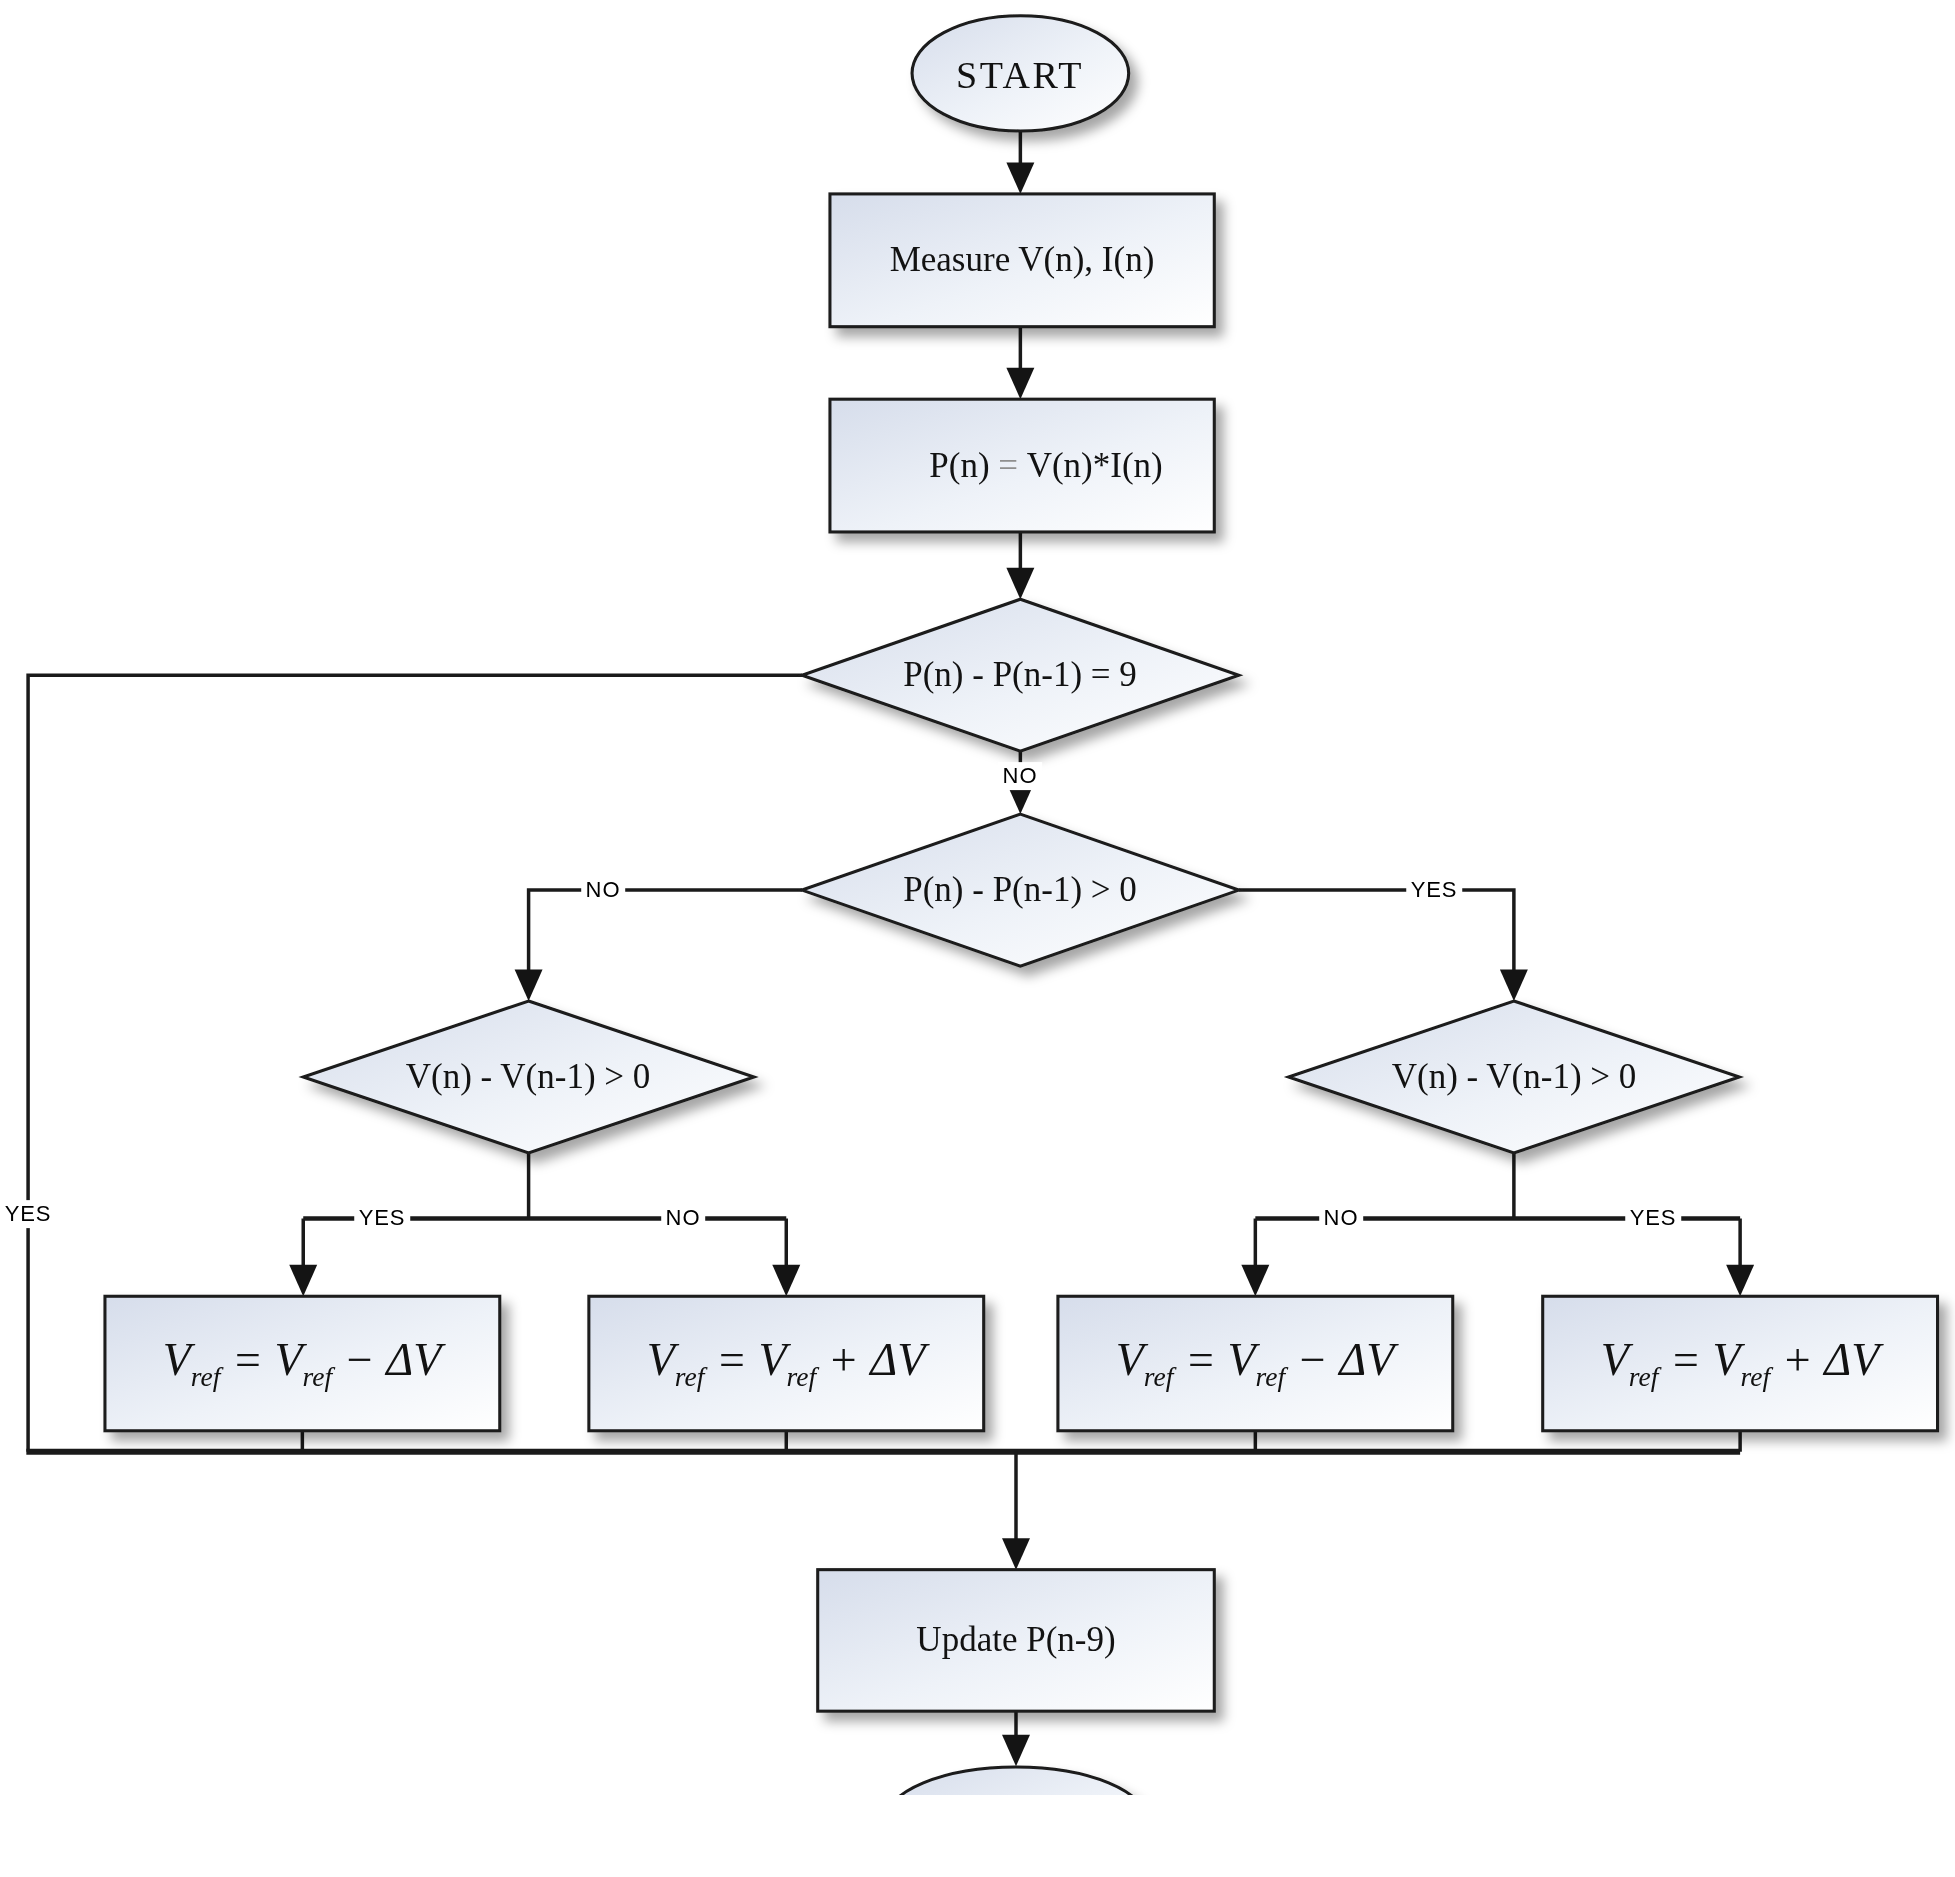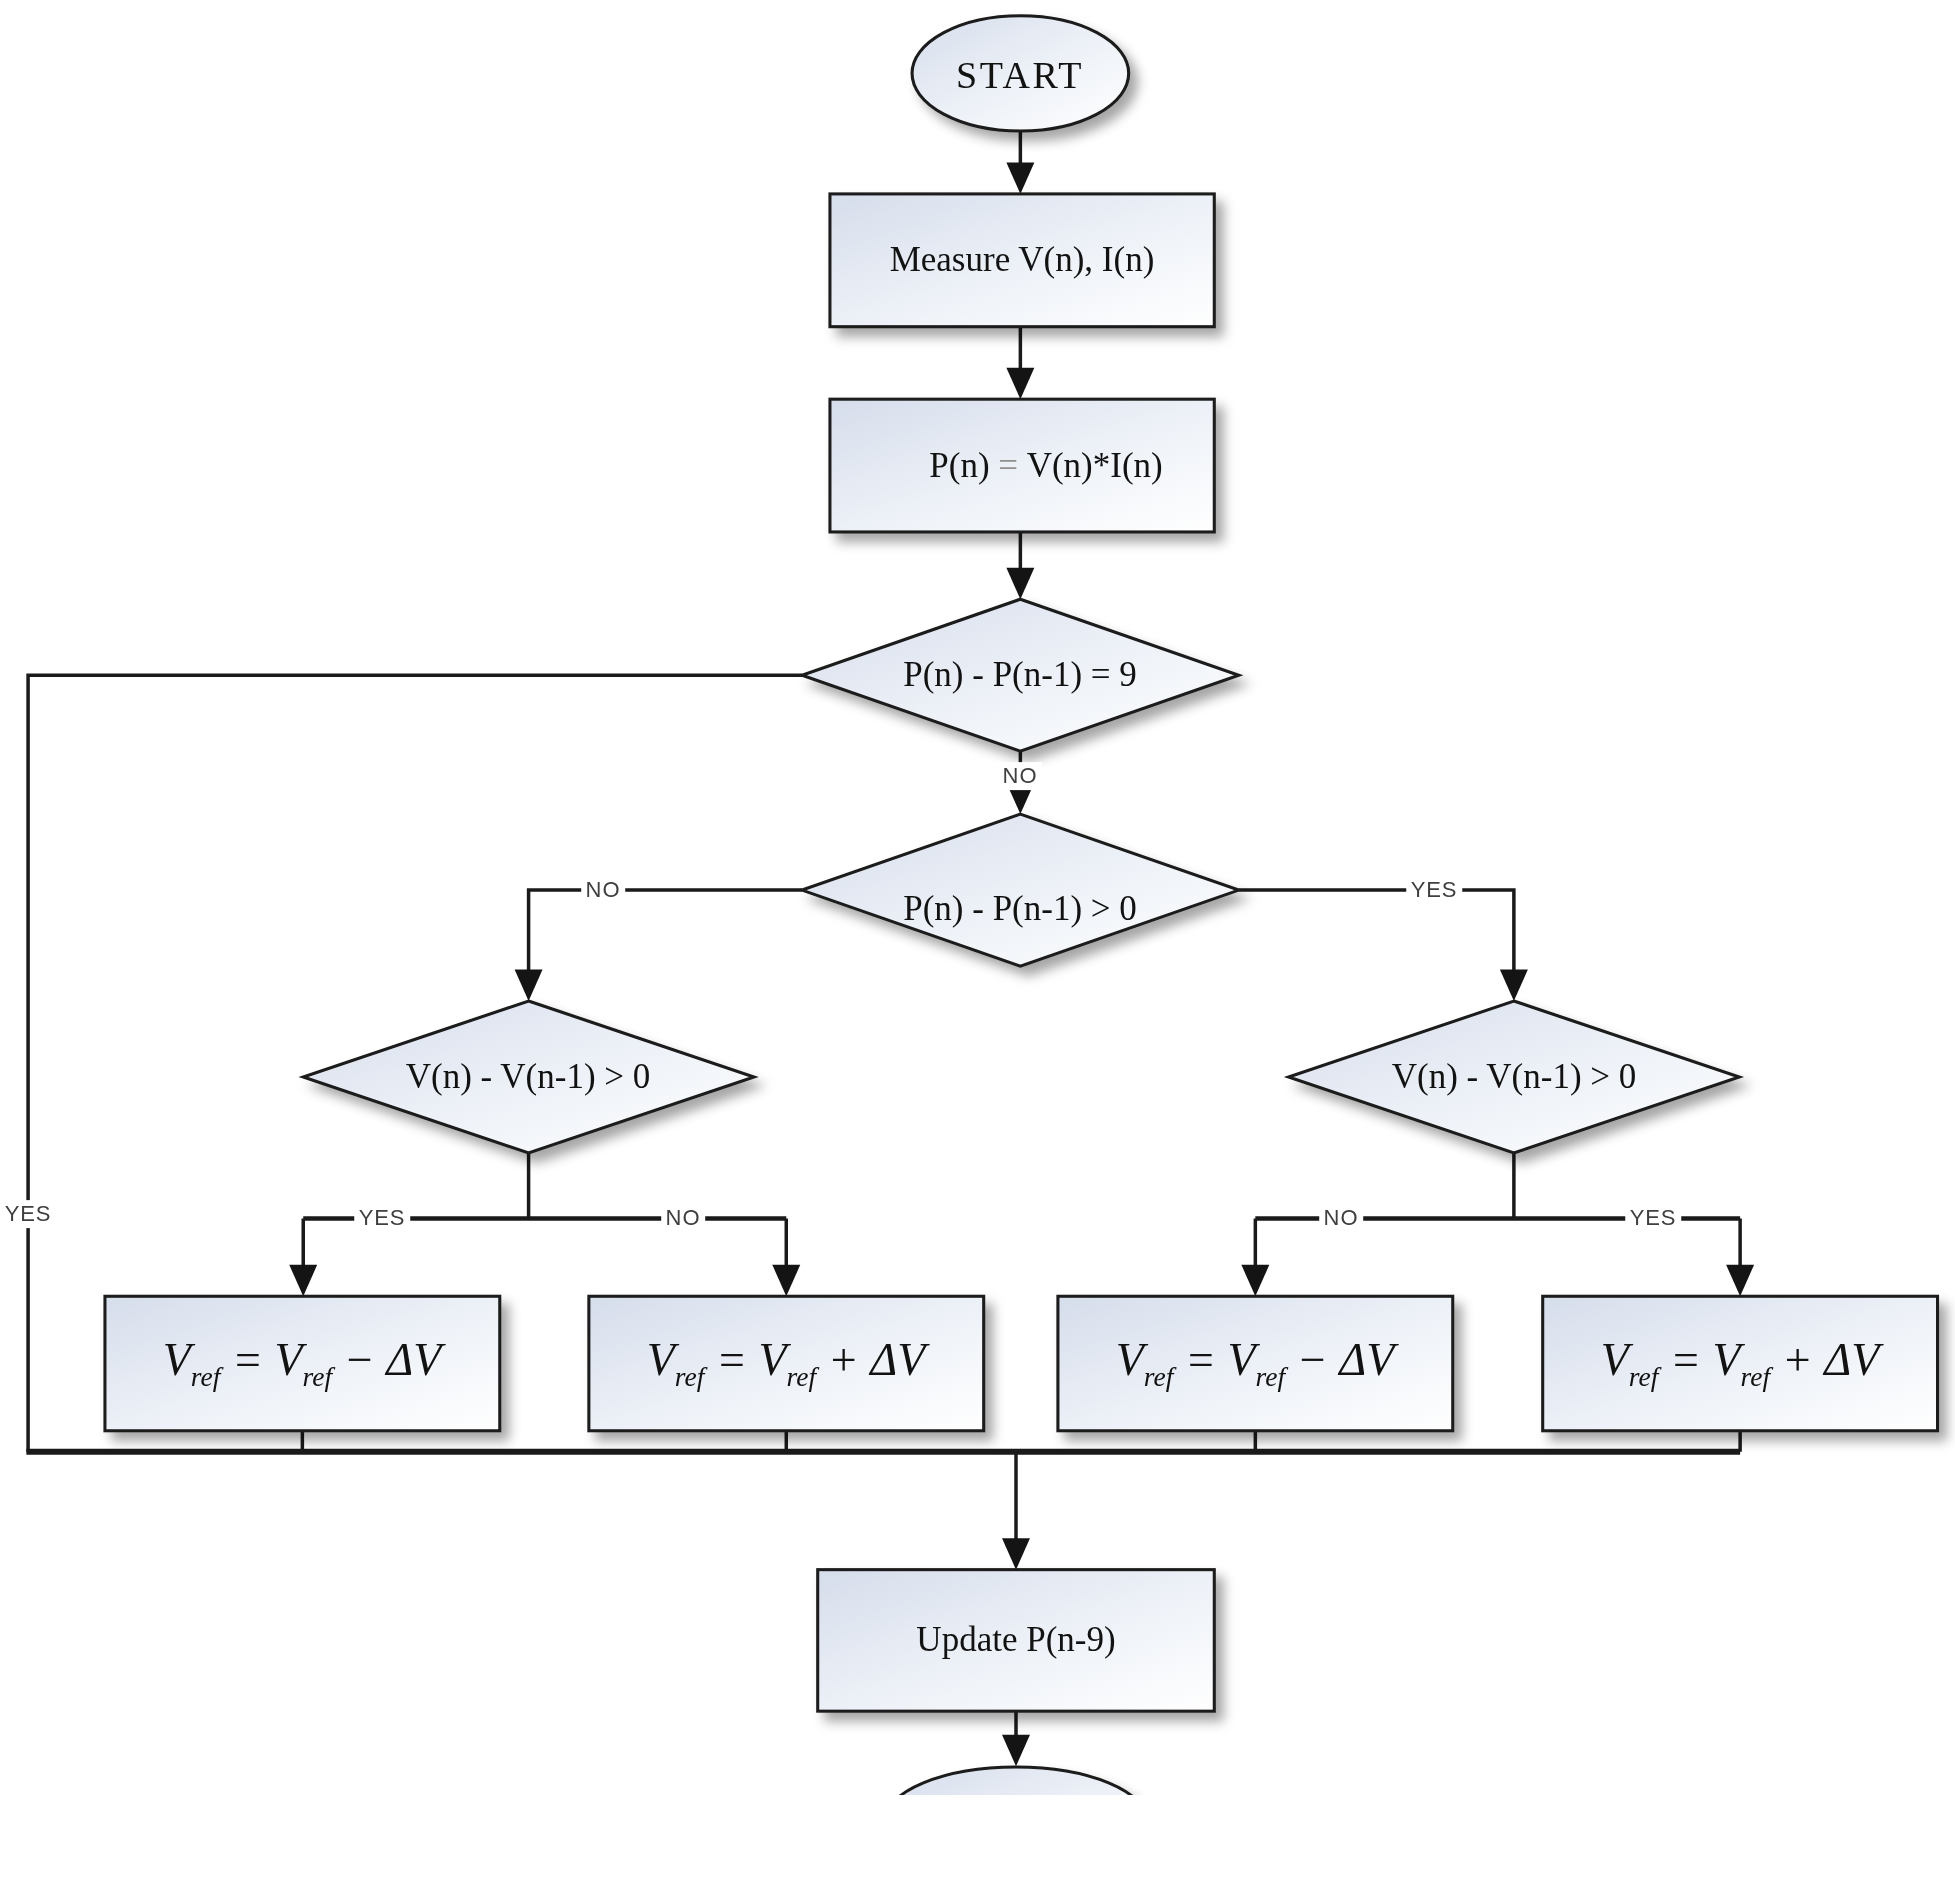--- a/index.html
+++ b/index.html
@@ -6,21 +6,21 @@
   #canvas{position:relative;width:1956px;height:1795px;background:#ffffff;overflow:hidden;
           font-family:"Liberation Serif","DejaVu Serif",serif;}
   #wires{position:absolute;left:0;top:0;width:1956px;height:1878px;}
   .lbl{position:absolute;transform:translate(-50%,-50%);white-space:nowrap;color:#121212;
        font-family:"Liberation Serif","DejaVu Serif",serif;text-align:center;}
   .node-text{font-size:35px;text-align:right;}
   .cap-text{font-size:38px;letter-spacing:2.6px;}
   .eq-text{font-size:46px;font-style:italic;}
   .eq-text sub{font-size:60%;font-style:italic;}
   .eq-sign{color:#8f8f8f;margin:0 8.7px;}
-  .edge-lbl{font-family:"Liberation Sans","DejaVu Sans",sans-serif;font-size:22px;color:#404040;
+  .edge-lbl{font-family:"Liberation Sans","DejaVu Sans",sans-serif;font-size:22px;color:#000000;
             background:#ffffff;padding:0.9px 4.4px;letter-spacing:0.9px;}
 </style>
 </head>
 <body>
 
 <div id="canvas">
 
   <svg id="wires" viewBox="0 0 2239 2150">
     <defs>
       <linearGradient id="g" x1="0" y1="0" x2="1" y2="1">
@@ -87,21 +87,21 @@
       <rect x="1766" y="1484" width="452" height="154" filter="url(#ds)"></rect>
       <rect x="936" y="1797" width="454" height="162" filter="url(#ds)"></rect>
       <ellipse cx="1163" cy="2085" rx="150" ry="62" filter="url(#ds)"></ellipse>
     </g>
   </svg>
 
   <div class="lbl cap-text" style="left:1020px;top:75px;">START</div>
   <div class="lbl node-text" style="left:1022px;top:260px;">Measure V(n), I(n)</div>
   <div class="lbl node-text" style="left:1022px;top:466px;margin-left:24px;"><span>P(n)</span><span class="eq-sign">=</span><span>V(n)*I(n)</span></div>
   <div class="lbl node-text" style="left:1020px;top:675px;">P(n) - P(n-1) = 9</div>
-  <div class="lbl node-text" style="left:1020px;top:909px;">P(n) - P(n-1) &gt; 0</div>
+  <div class="lbl node-text" style="left:1020px;top:890px;">P(n) - P(n-1) &gt; 0</div>
   <div class="lbl node-text" style="left:528px;top:1077px;">V(n) - V(n-1) &gt; 0</div>
   <div class="lbl node-text" style="left:1514px;top:1077px;">V(n) - V(n-1) &gt; 0</div>
   <div class="lbl eq-text" style="left:302px;top:1363px;">V<sub>ref</sub> = V<sub>ref</sub> − ΔV</div>
   <div class="lbl eq-text" style="left:786px;top:1363px;">V<sub>ref</sub> = V<sub>ref</sub> + ΔV</div>
   <div class="lbl eq-text" style="left:1255px;top:1363px;">V<sub>ref</sub> = V<sub>ref</sub> − ΔV</div>
   <div class="lbl eq-text" style="left:1740px;top:1363px;">V<sub>ref</sub> = V<sub>ref</sub> + ΔV</div>
   <div class="lbl node-text" style="left:1016px;top:1640px;">Update P(n-9)</div>
   <div class="lbl cap-text" style="left:1016px;top:1823px;">START</div>
 
   <div class="lbl edge-lbl" style="left:1020px;top:776px;">NO</div>

